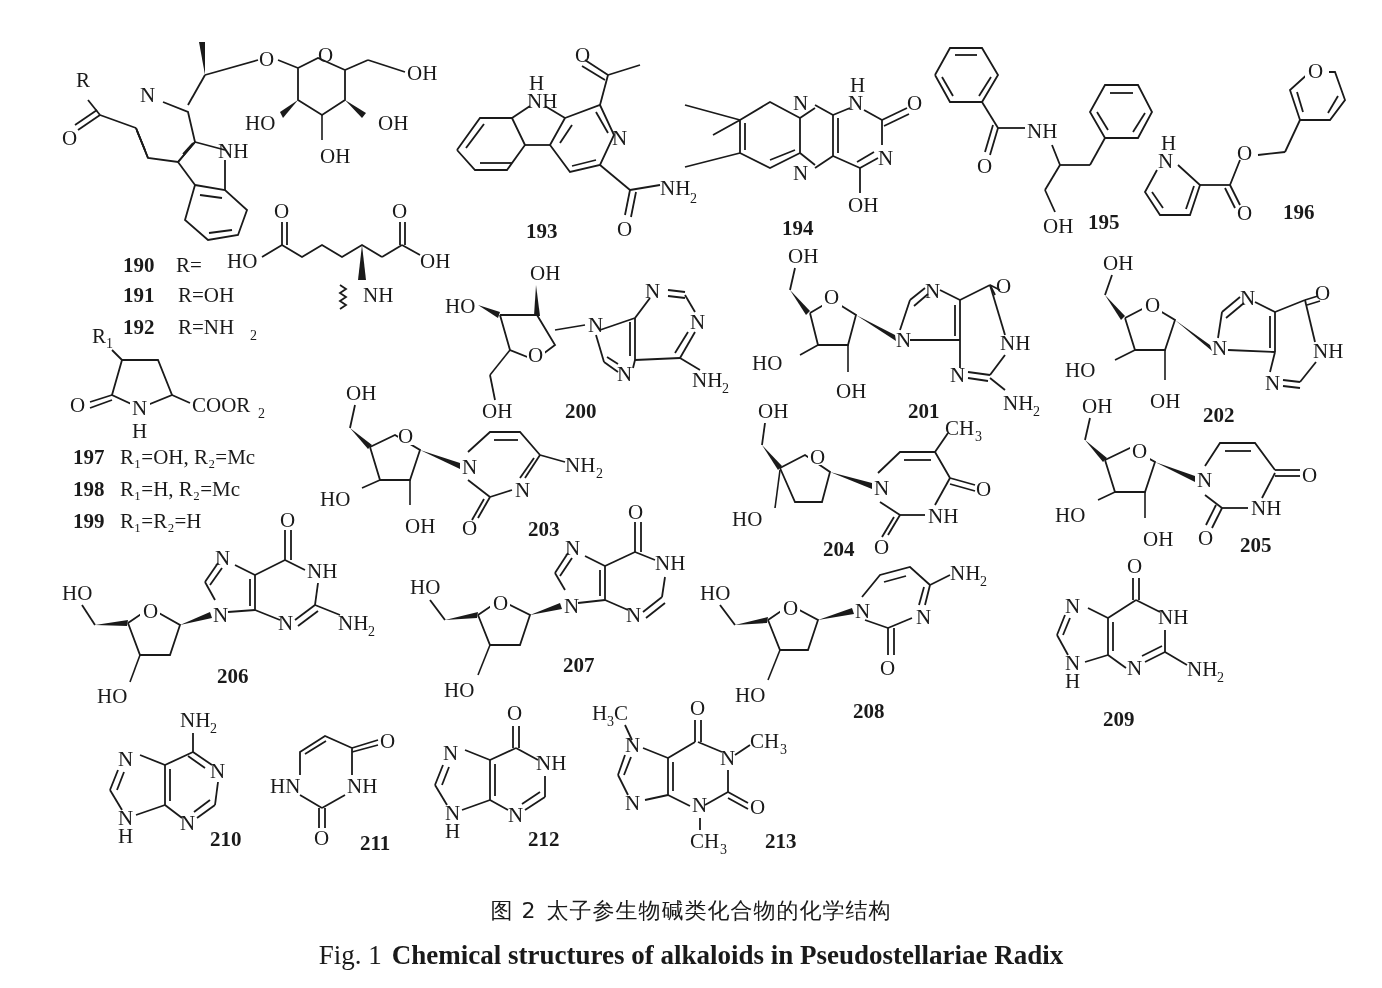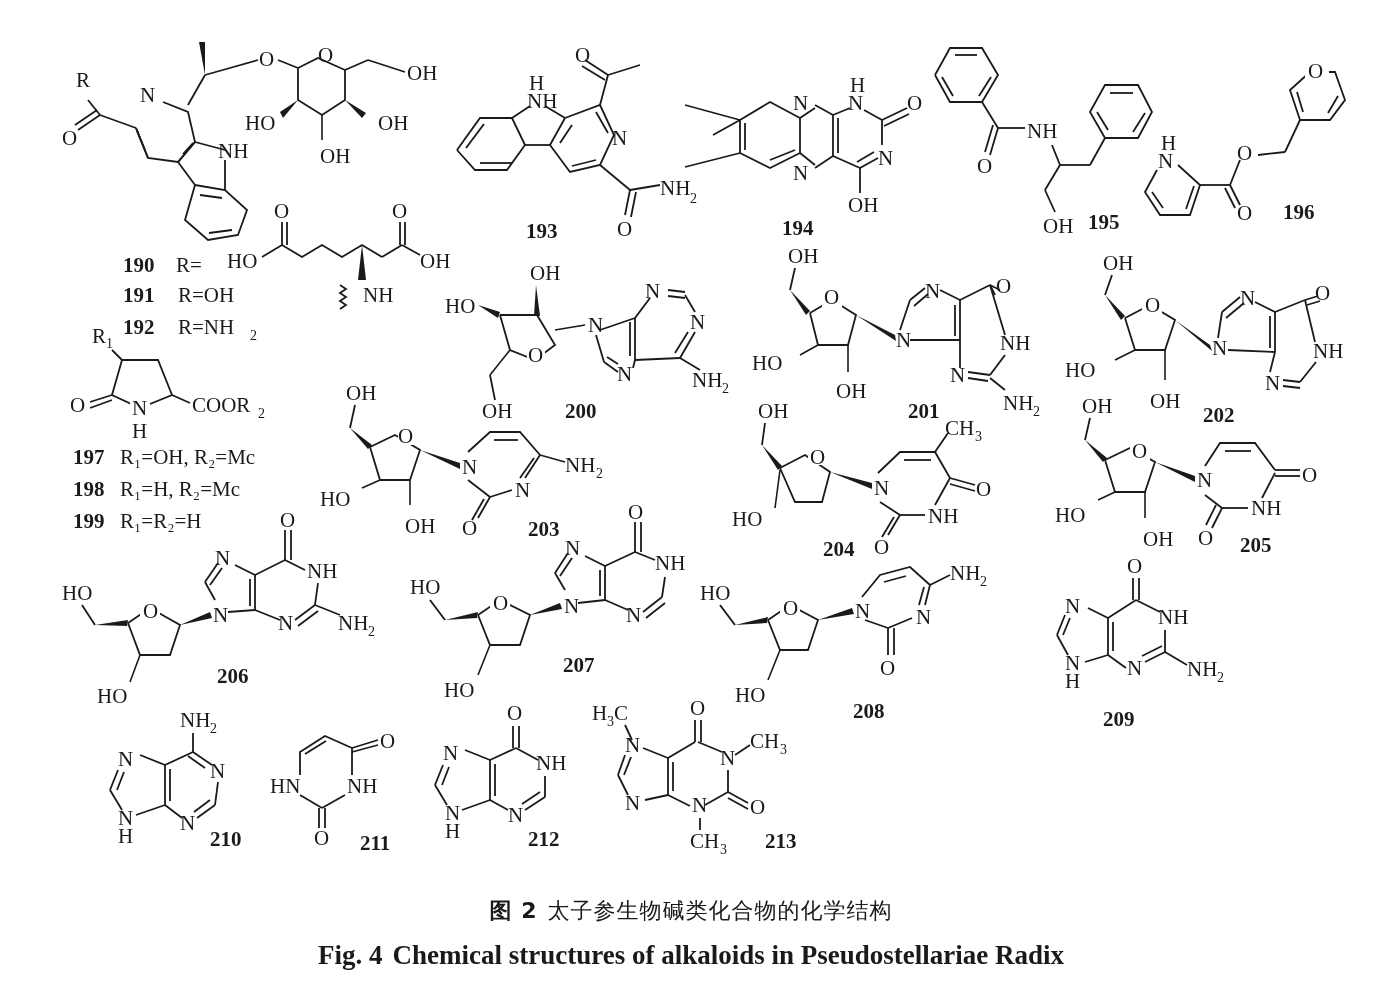--- a/index.html
+++ b/index.html
@@ -11,21 +11,21 @@
   .sub { font-size: 14px; }
   .num { font-size: 21px; font-weight: bold; }
   .rlabel { font-size: 21px; }
   line, polyline, polygon.b, path.b { stroke: #1a1a1a; stroke-width: 1.8; fill: none; }
   polygon.wedge { fill: #1a1a1a; stroke: none; }
   .hash { stroke: #1a1a1a; stroke-width: 1.6; }
   .caption { position: absolute; left: 0; width: 1382px; text-align: center; }
   .caption-cn { top: 896px; font-family: "DejaVu Sans", sans-serif; font-size: 22px; letter-spacing: 1px; }
   .caption-en { top: 940px; font-family: "Liberation Serif", serif; font-size: 27px; font-weight: bold; }
   .caption-en .it { }
-  .cap-num { font-weight: bold; margin-right: 10px; }
+  .cap-num { font-weight: normal; margin-right: 10px; }
 </style>
 </head>
 <body>
 
 <div id="figure">
 <svg width="1382" height="880" viewBox="0 0 1382 880" xmlns="http://www.w3.org/2000/svg">
 
   <g>
 
     <polyline class="b" points="163,102 188,112 195,142 178,162 148,158 136,128"></polyline>
@@ -643,14 +643,14 @@
     <text class="num" x="765" y="848">213</text>
   </g>
 
 </svg>
 </div>
 
 <div class="caption caption-cn">
   <span class="cap-num">图 2</span><span>太子参生物碱类化合物的化学结构</span>
 </div>
 <div class="caption caption-en">
-  <span class="cap-num">Fig. 4</span><span>Chemical structures of alkaloids in </span><span class="it">Pseudostellariae Radix</span>
+  <span class="cap-num">Fig. 1</span><span>Chemical structures of alkaloids in </span><span class="it">Pseudostellariae Radix</span>
 </div>
 
 </body></html>

